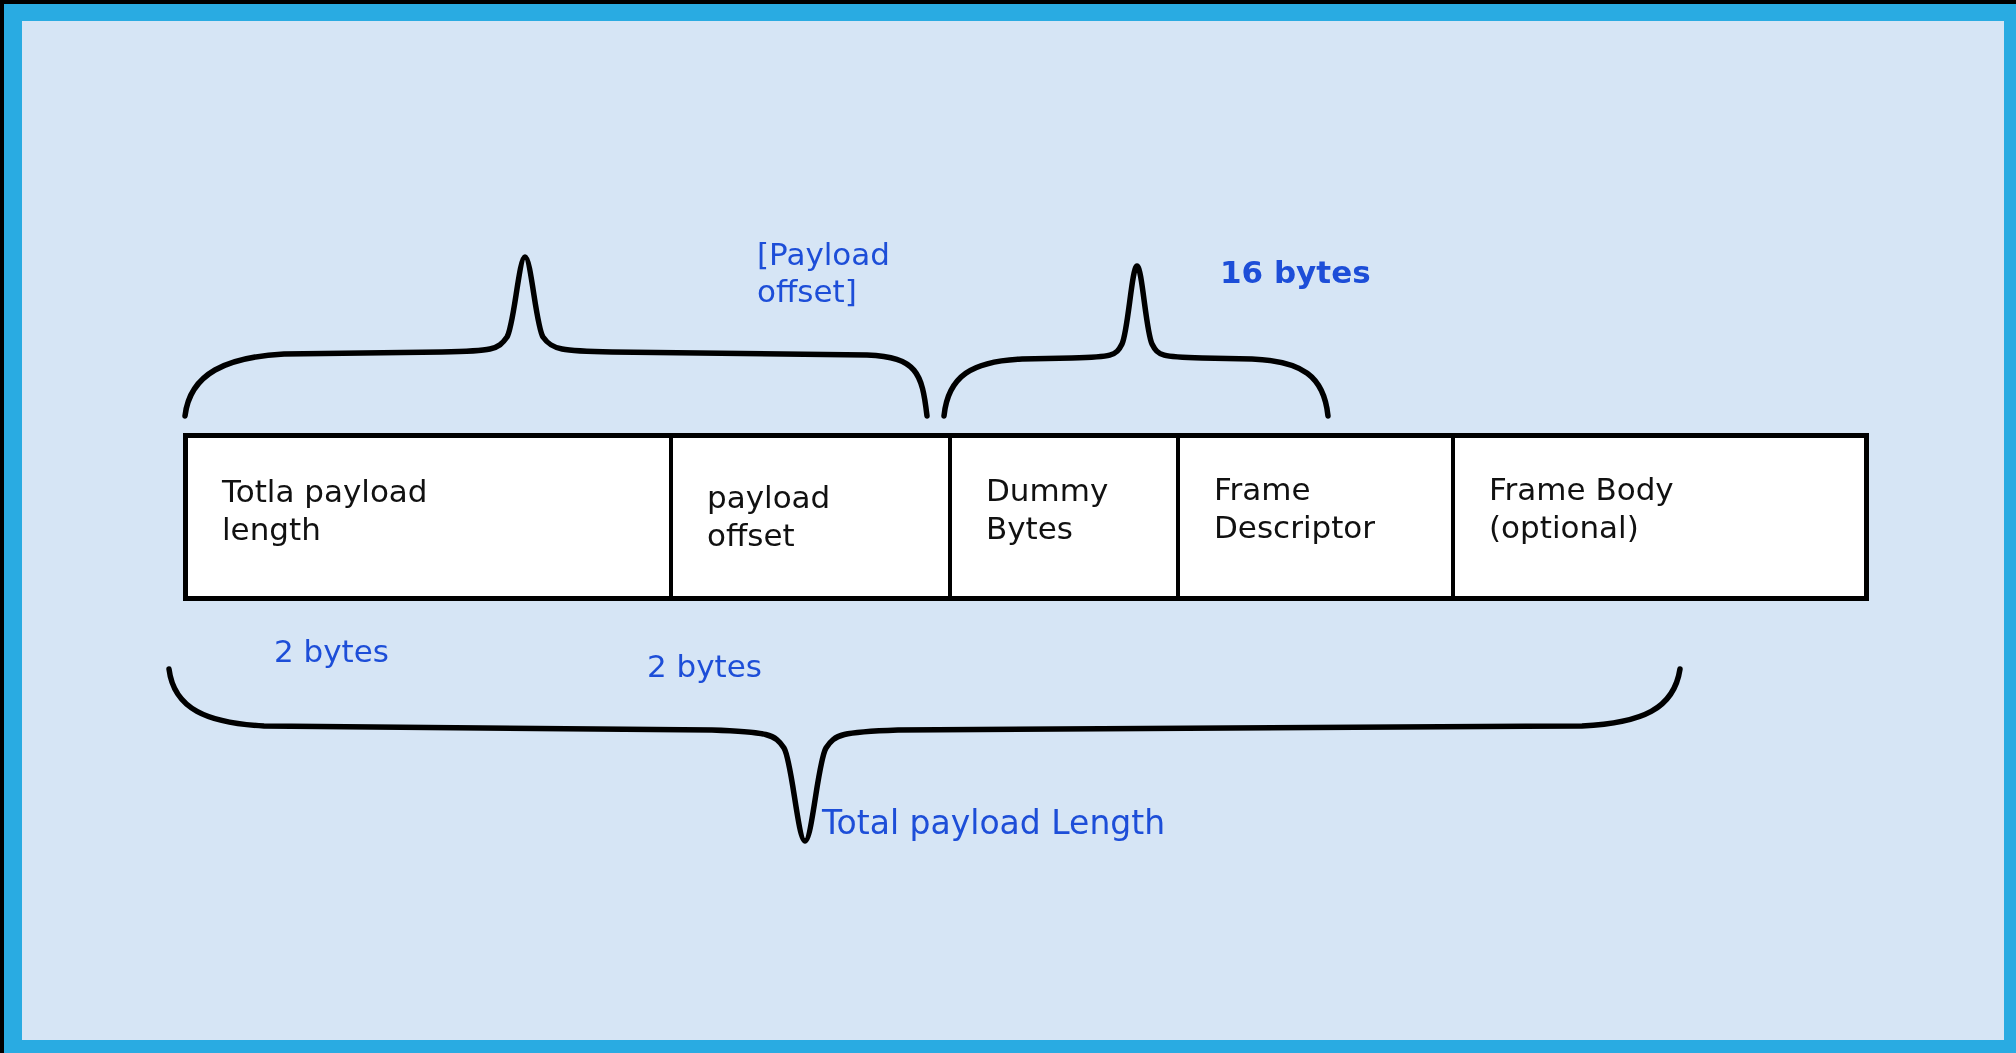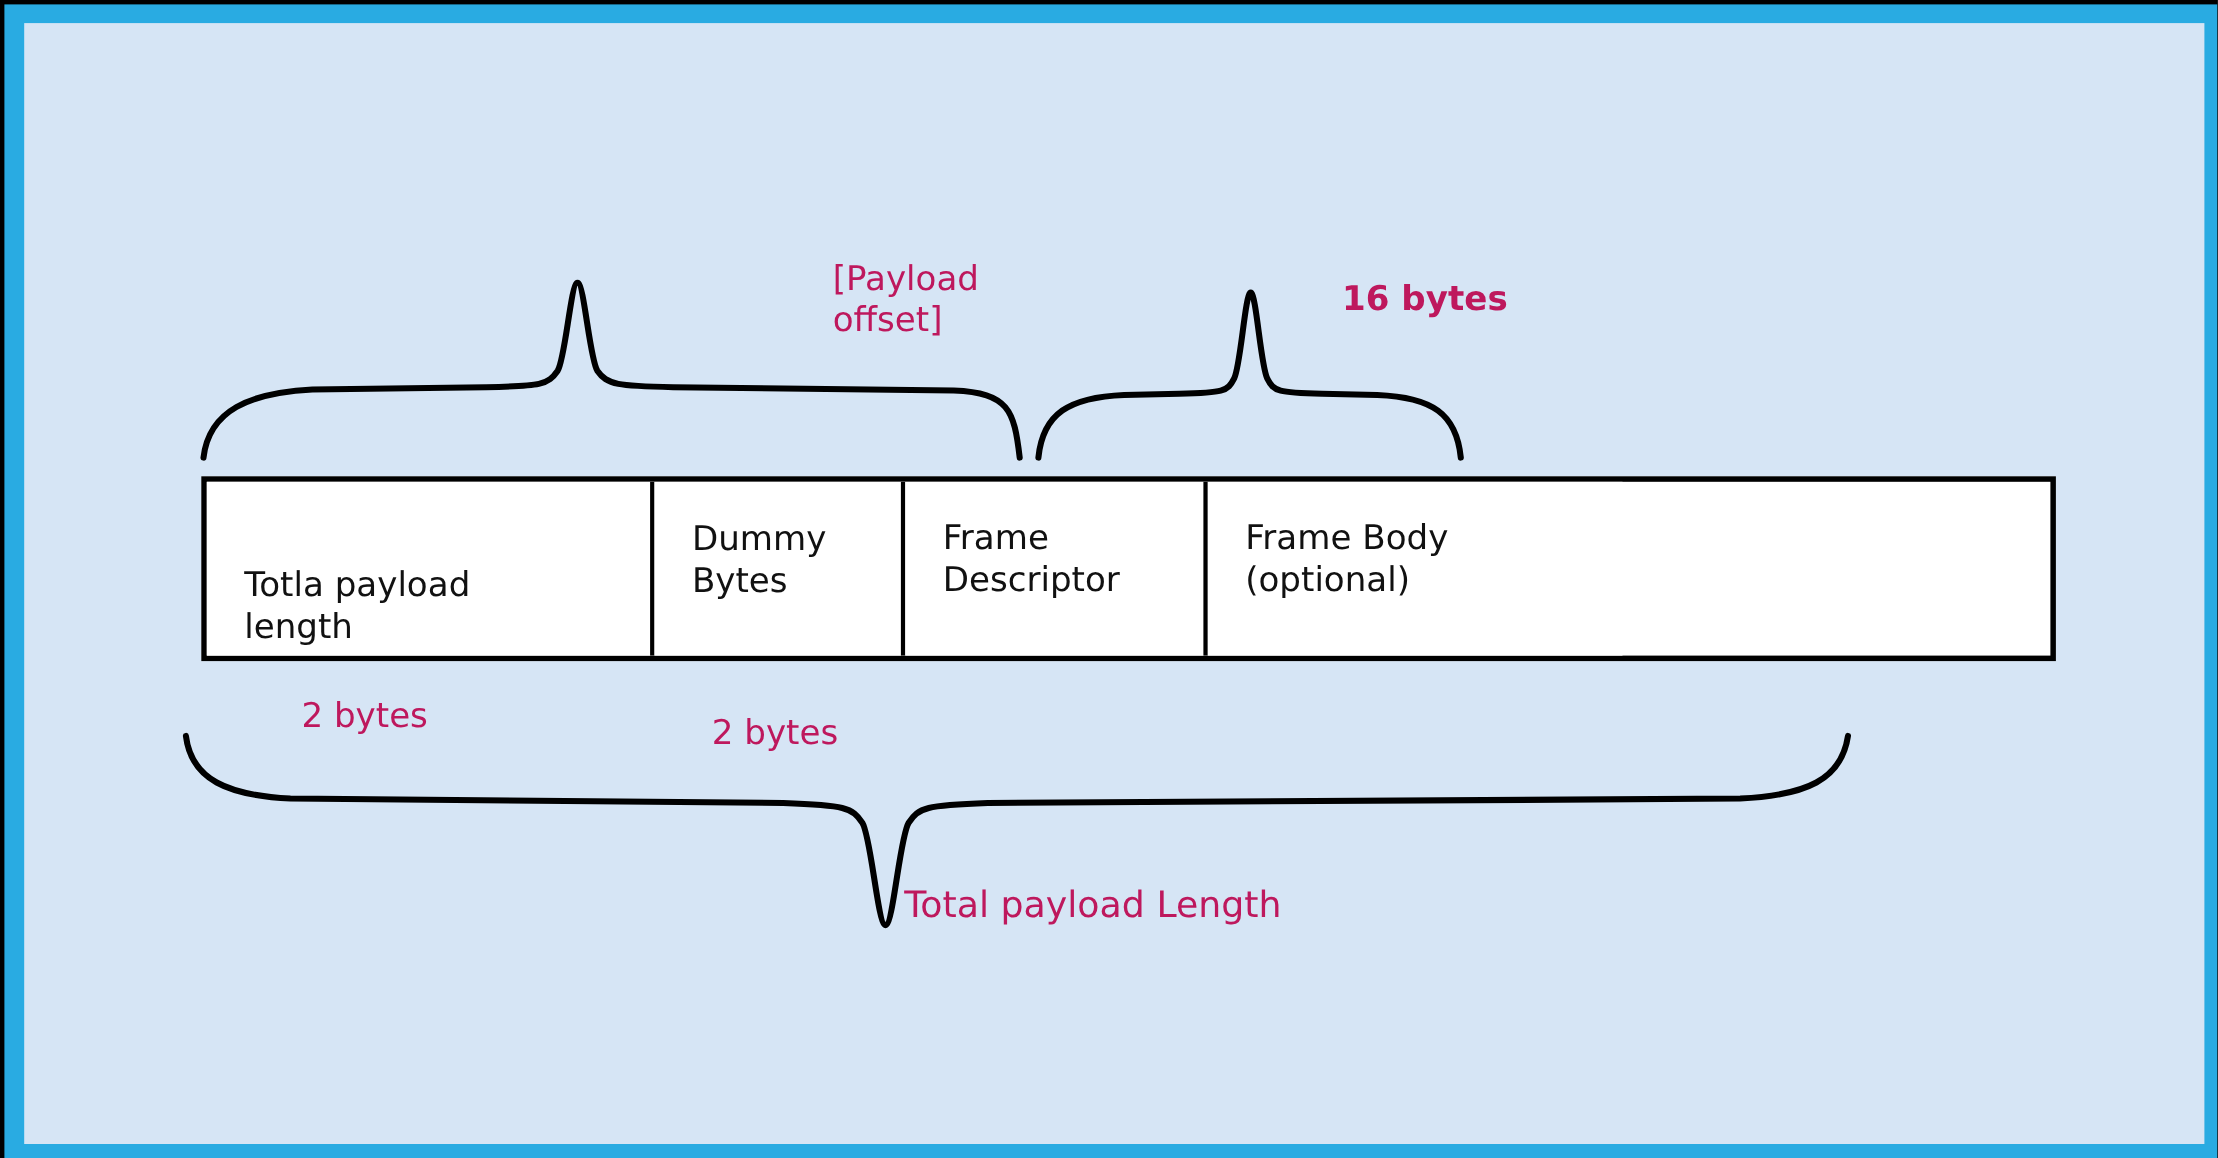--- a/index.html
+++ b/index.html
@@ -58,41 +58,41 @@
     padding-right: 10px;
   }
   .cell:last-child { border-right: none; }
   .cell-label {
     font-size: 31px;
     line-height: 1.22;
     color: #111111;
     white-space: pre-line;
   }
   
-  .c0 { width: 407px; align-items: flex-end; }
+  .c0 { width: 485px; }
   .c1 { width: 279px; }
   .c2 { width: 228px; }
   .c3 { width: 275px; }
   .c4 { width: 377px; }
 
   .c1 .cell-label { padding-left: 0; }
 
   
   .c0 .cell-label { transform: translateY(-6px); }
   .c1 .cell-label { transform: translateY(0px); }
   .c2 .cell-label { transform: translateY(-7px); }
   .c3 .cell-label { transform: translateY(-8px); }
   .c4 .cell-label { transform: translateY(-8px); }
 
   
   .anno {
     position: absolute;
     font-size: 31px;
     line-height: 1.18;
-    color: #be185d;
+    color: #1d4ed8;
     white-space: pre-line;
   }
   #label-payload-offset { left: 735px;  top: 215px; }
   #label-16-bytes      { left: 1198px; top: 233px; font-weight: bold; }
   #label-2-bytes-a     { left: 252px;  top: 612px; }
   #label-2-bytes-b     { left: 625px;  top: 627px; }
   #label-total-payload { left: 800px;  top: 783px; font-size: 33px; }
 
   
   #braces {
@@ -154,20 +154,24 @@
           L 1560,705
           C 1620,702 1652,688 1658,648
         "></path>
       </svg>
 
       <div id="packet-table">
         <div class="cell c0">
           <span class="cell-label">Totla payload
 length</span>
         </div>
+        <div class="cell c1">
+          <span class="cell-label">payload
+offset</span>
+        </div>
         <div class="cell c2">
           <span class="cell-label">Dummy
 Bytes</span>
         </div>
         <div class="cell c3">
           <span class="cell-label">Frame
 Descriptor</span>
         </div>
         <div class="cell c4">
           <span class="cell-label">Frame Body

